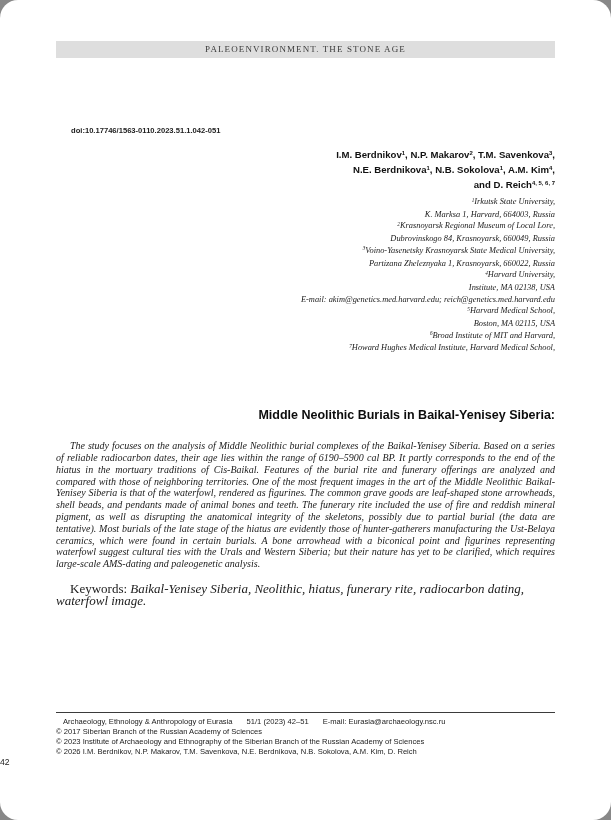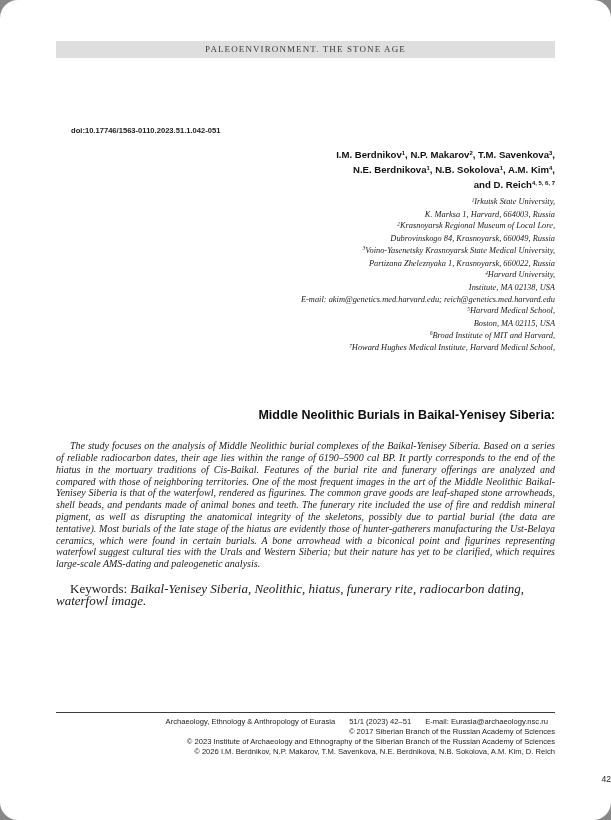--- a/index.html
+++ b/index.html
@@ -91,33 +91,33 @@
   }
   .keywords .kw-text { font-style: italic; }
 
   .footer {
     position: absolute;
     left: 56px;
     right: 56px;
     top: 712px;
     border-top: 1px solid #3b3b3b;
     padding-top: 4px;
-    text-align: right;
+    text-align: left;
     font-family: "Liberation Sans", "DejaVu Sans", sans-serif;
     font-size: 7.6px;
     line-height: 9.9px;
     color: #222;
   }
   .footer .seg { display: inline-block; margin: 0 7px; }
 
   .page-number {
     position: absolute;
     left: 0; right: 0;
-    top: 774px;
-    text-align: right;
+    top: 757px;
+    text-align: left;
     font-family: Liberation Sans, sans-serif;
     font-size: 8.6px;
     color: #222;
   }
 </style>
 </head>
 <body>
 
 <div class="page">
   <div class="content">

